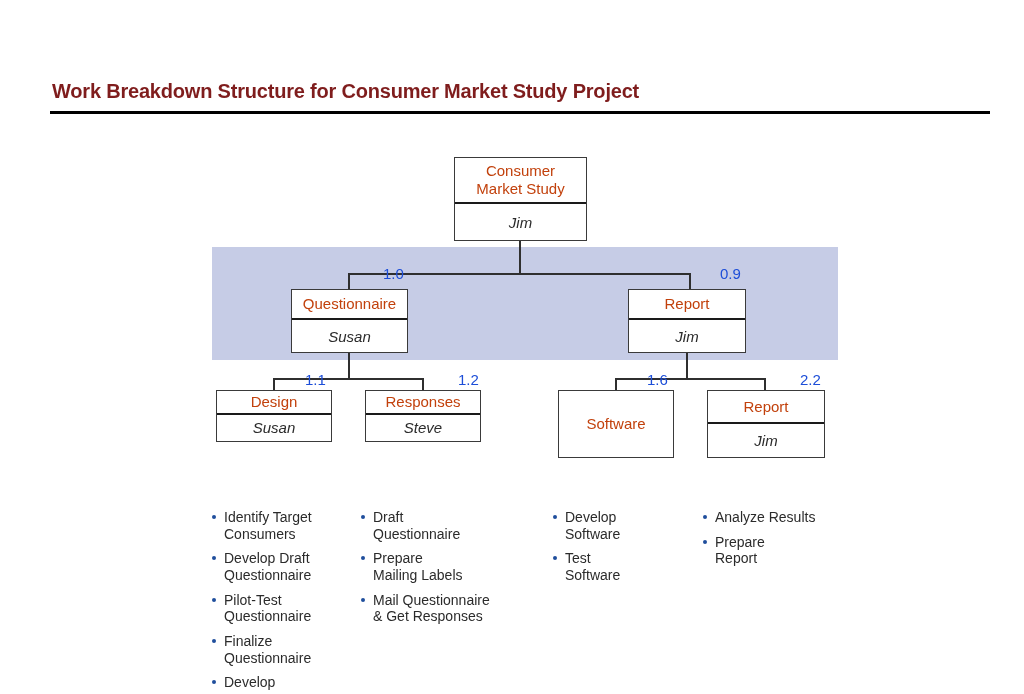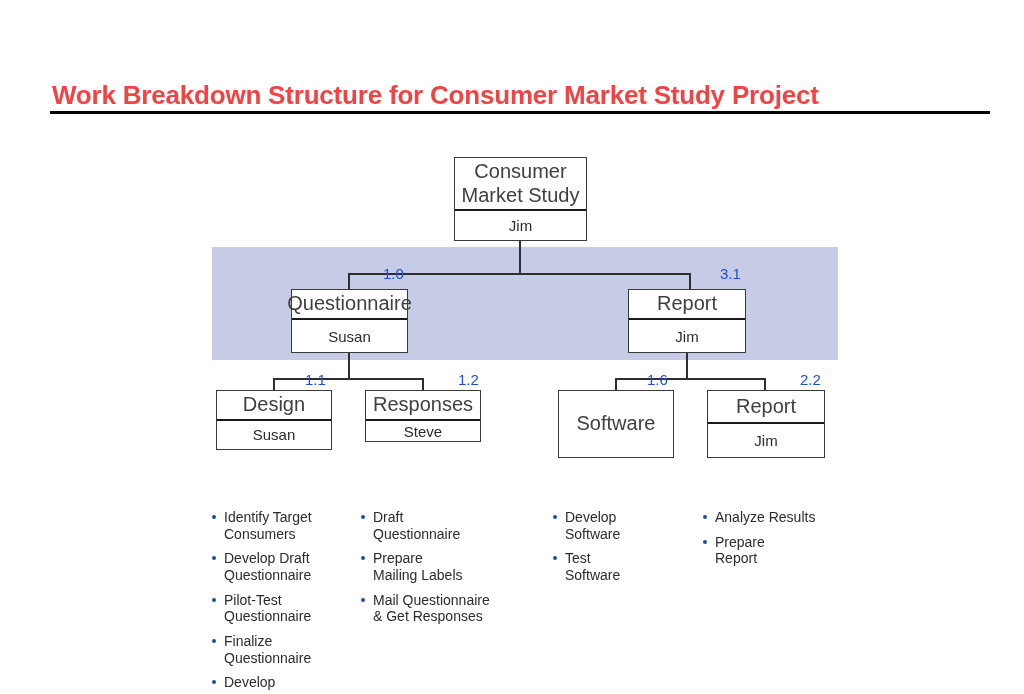--- a/index.html
+++ b/index.html
@@ -13,23 +13,23 @@
     position: relative;
     font-family: "Liberation Sans", sans-serif;
     overflow: hidden;
   }
 
   
   #slide-title {
     position: absolute;
     left: 52px;
     top: 80px;
-    font-size: 26px;
+    font-size: 20px;
     font-weight: bold;
-    color: #ef4444;
+    color: #7f1d1d;
     letter-spacing: -0.2px;
     white-space: nowrap;
   }
   #title-rule {
     position: absolute;
     left: 50px;
     top: 111px;
     width: 940px;
     height: 3px;
     background: #000000;
@@ -53,47 +53,48 @@
     background: #ffffff;
     display: flex;
     flex-direction: column;
   }
   .wbs-task {
     flex: 1 1 auto;
     display: flex;
     align-items: center;
     justify-content: center;
     text-align: center;
-    font-size: 20px;
-    color: #404040;
+    font-size: 15px;
+    color: #c2410c;
     line-height: 1.18;
     padding: 2px 4px;
     white-space: pre-line;
   }
   .wbs-owner {
     border-top: 2.2px solid #1a1a1a;
     display: flex;
     align-items: center;
     justify-content: center;
     font-size: 15px;
     color: #2b2b2b;
     padding: 2px 4px;
+    font-style: italic;
   }
 
   
   #box-root { left: 454px; top: 157px; width: 133px; height: 84px; }
   #box-root .wbs-owner { height: 32px; }
 
   
   #box-1-0 { left: 291px; top: 289px; width: 117px; height: 64px; }
   #box-2-0 { left: 628px; top: 289px; width: 118px; height: 64px; }
   #box-1-0 .wbs-owner, #box-2-0 .wbs-owner { height: 28px; }
 
   
-  #box-1-1 { left: 216px; top: 390px; width: 116px; height: 60px; }
+  #box-1-1 { left: 216px; top: 390px; width: 116px; height: 52px; }
   #box-1-2 { left: 365px; top: 390px; width: 116px; height: 52px; }
   #box-2-1 { left: 558px; top: 390px; width: 116px; height: 68px; }
   #box-2-2 { left: 707px; top: 390px; width: 118px; height: 68px; }
   #box-1-1 .wbs-owner, #box-1-2 .wbs-owner,
   #box-2-1 .wbs-owner, #box-2-2 .wbs-owner { height: 29px; }
 
   
   .conn {
     position: absolute;
     background: #2f2f2f;
@@ -166,21 +167,21 @@
 
 <div class="conn conn-h" style="left:273px; top:378px; width:150px;"></div>
 <div class="conn conn-v" style="left:273px; top:378px; height:13px;"></div>
 <div class="conn conn-v" style="left:422px; top:378px; height:13px;"></div>
 
 <div class="conn conn-h" style="left:615px; top:378px; width:150px;"></div>
 <div class="conn conn-v" style="left:615px; top:378px; height:13px;"></div>
 <div class="conn conn-v" style="left:764px; top:378px; height:13px;"></div>
 
 <div class="wbs-num" id="num-1-0">1.0</div>
-<div class="wbs-num" id="num-2-0">3.1</div>
+<div class="wbs-num" id="num-2-0">0.9</div>
 <div class="wbs-num" id="num-1-1">1.1</div>
 <div class="wbs-num" id="num-1-2">1.2</div>
 <div class="wbs-num" id="num-2-1">1.6</div>
 <div class="wbs-num" id="num-2-2">2.2</div>
 
 <div class="wbs-box" id="box-root">
   <div class="wbs-task">Consumer
 Market Study</div>
   <div class="wbs-owner">Jim</div>
 </div>

